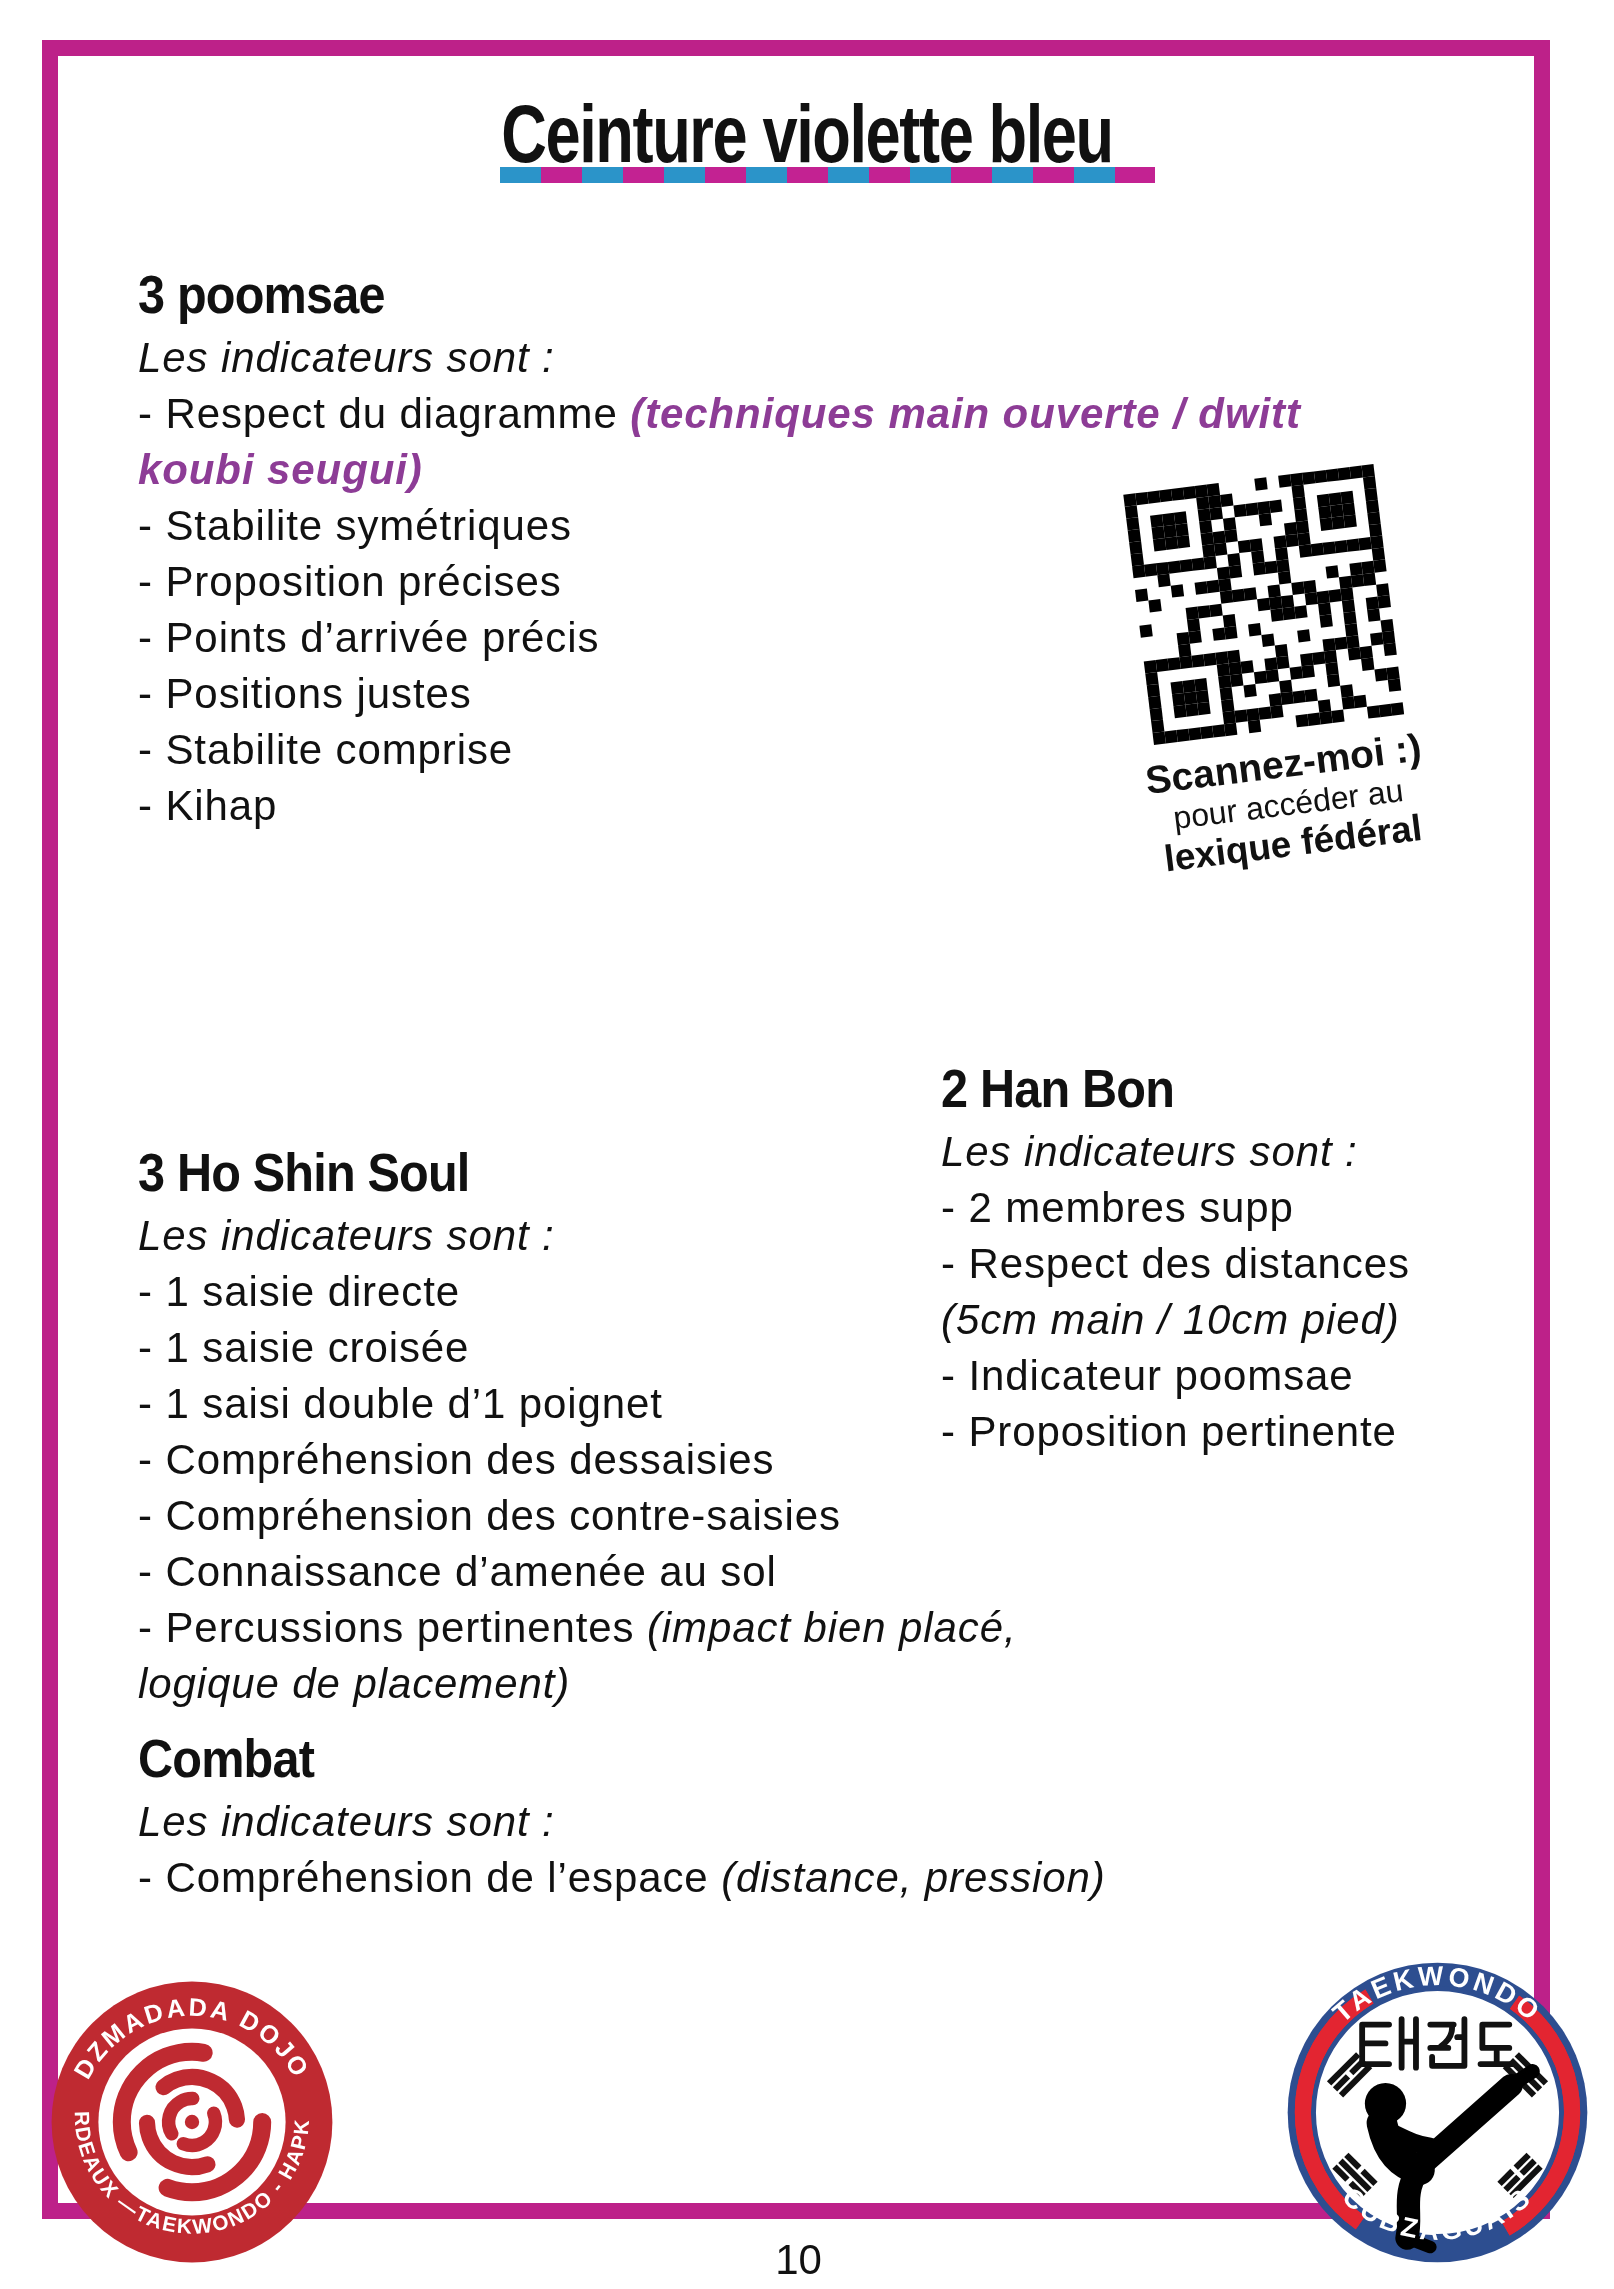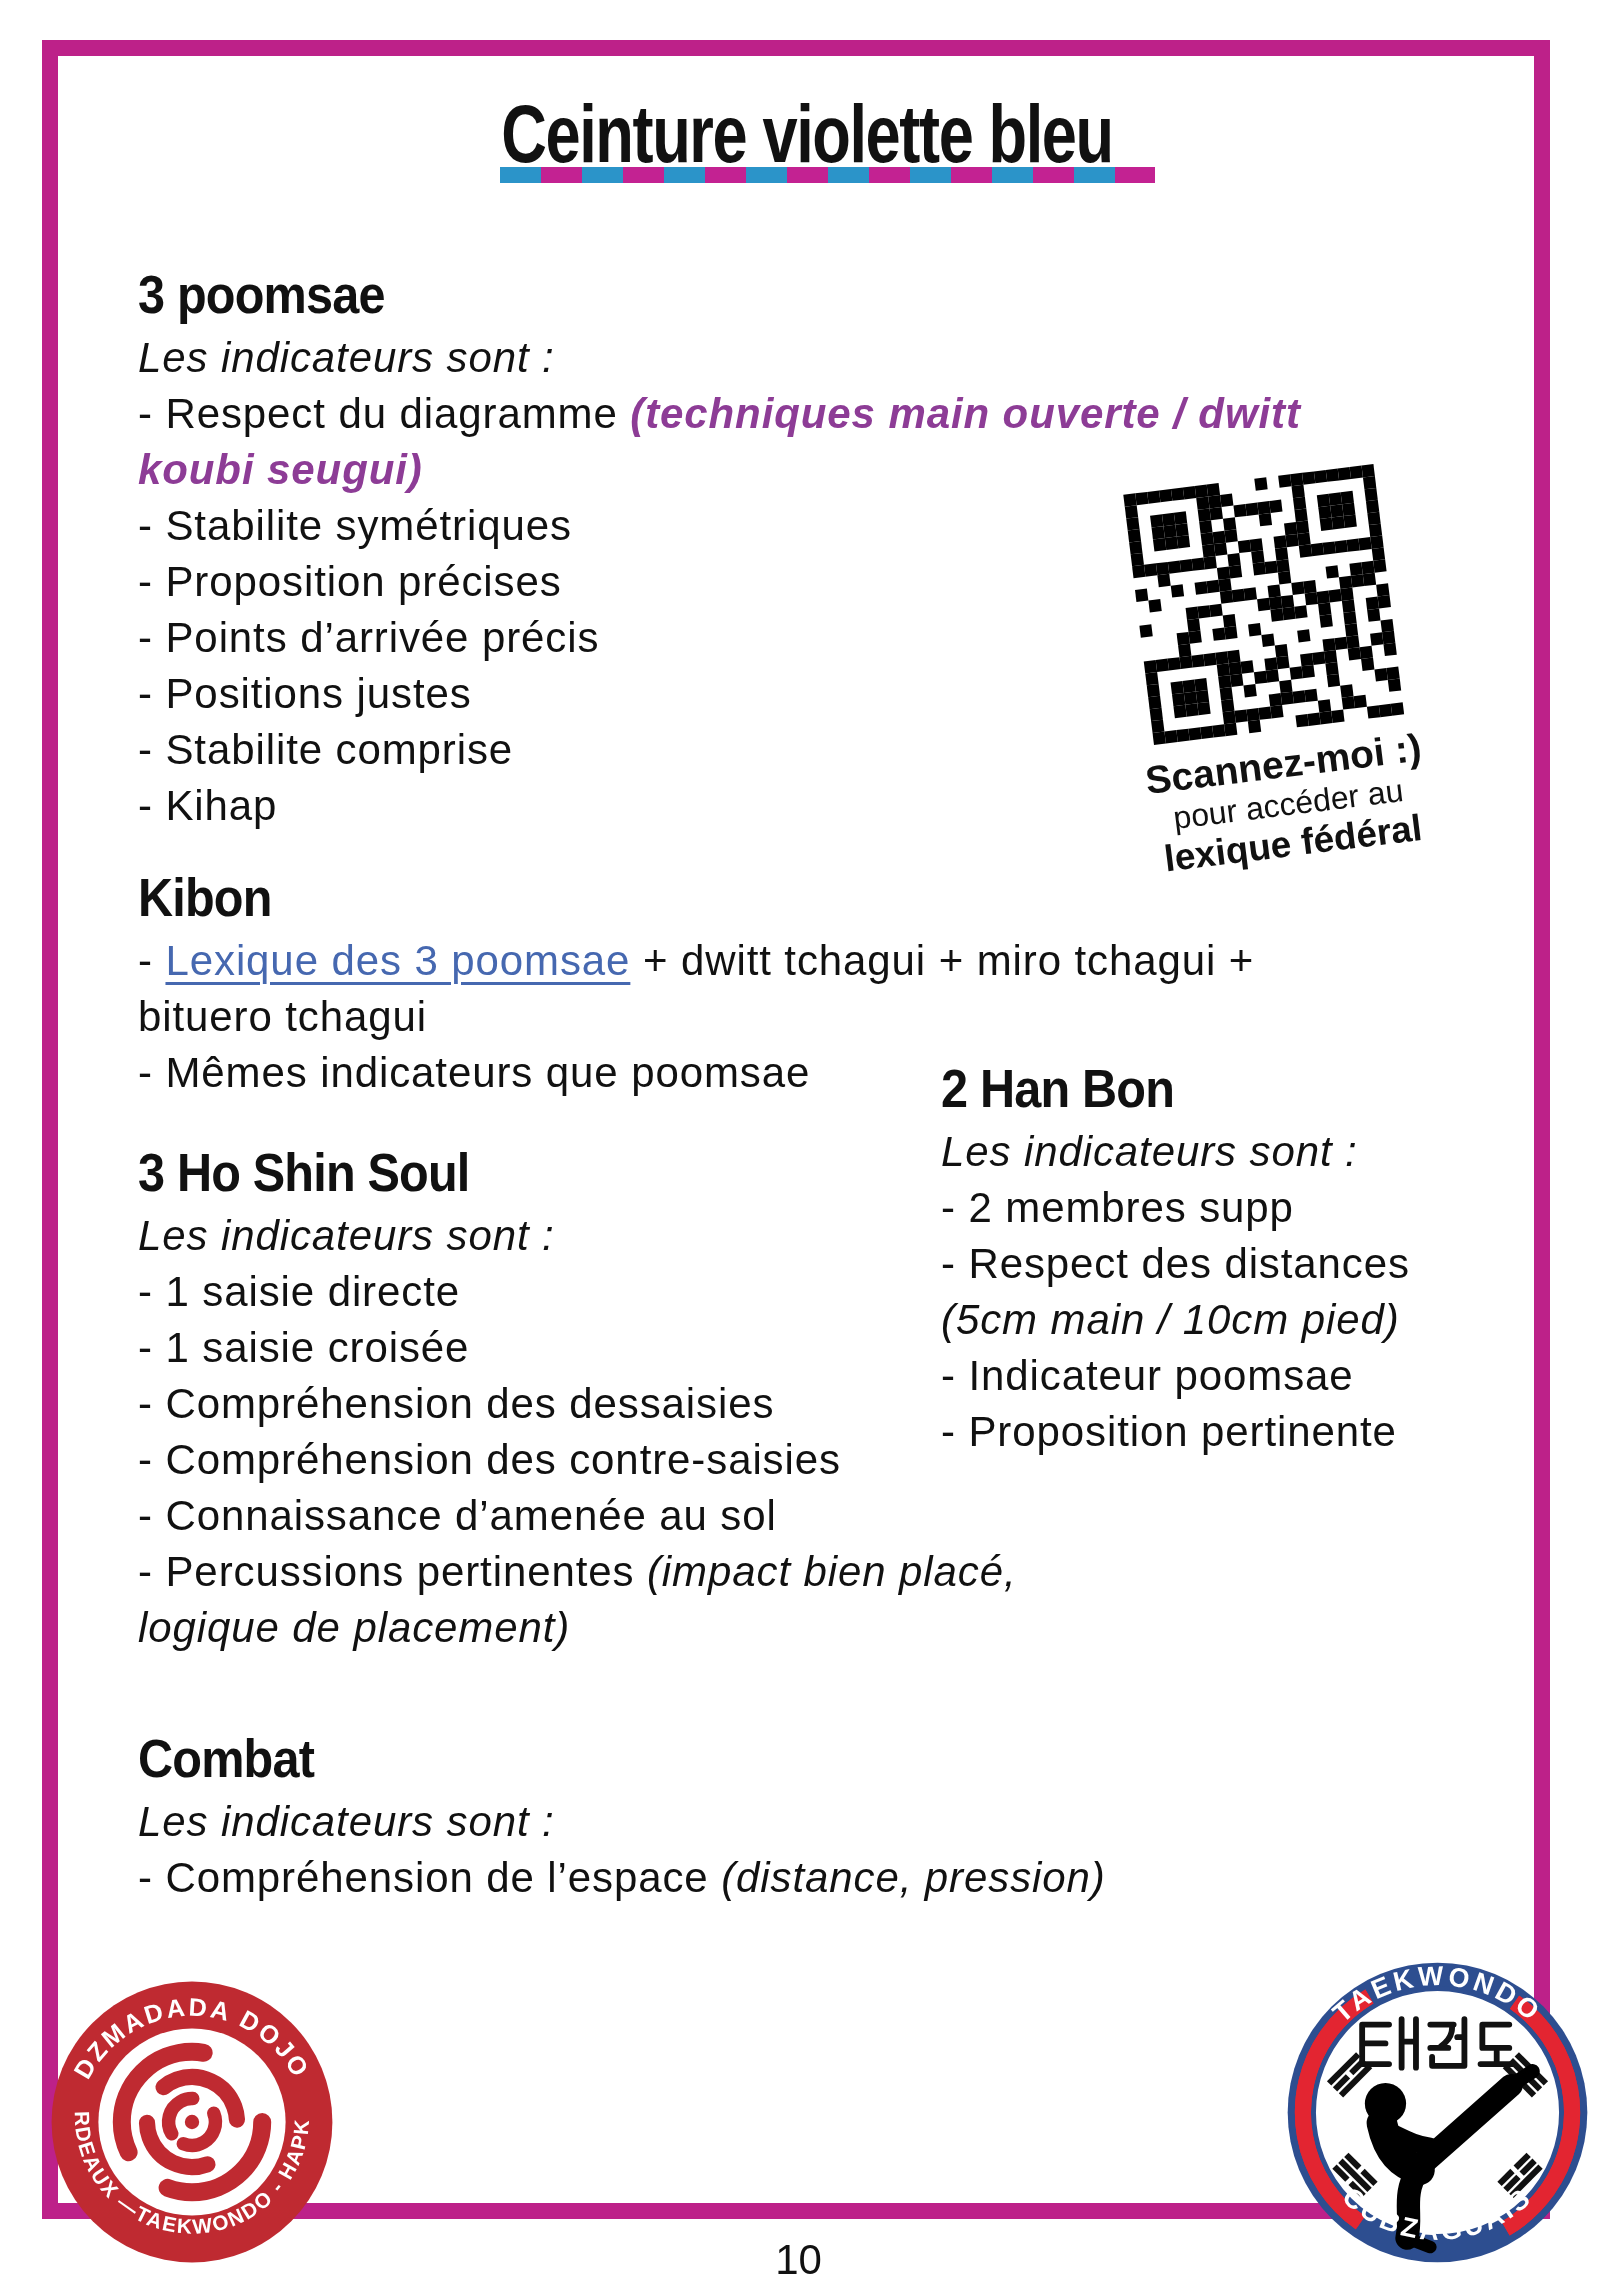--- a/index.html
+++ b/index.html
@@ -334,35 +334,28 @@
         <i style="left:180px;top:240px"></i>
         <i style="left:216px;top:240px"></i>
         <i style="left:228px;top:240px"></i>
         <i style="left:240px;top:240px"></i>
       </div>
     <div class="qr-cap1">Scannez-moi :)</div>
     <div class="qr-cap2">pour accéder au</div>
     <div class="qr-cap3">lexique fédéral</div>
   </div>
 
-  <div class="sec" id="sec-kibon">
-    <h2>Kibon</h2>
-    <div>
-        <div class="line"><span class="run-n">- </span><span class="run-l">Lexique des 3 poomsae</span><span class="run-n"> + dwitt tchagui + miro tchagui +</span></div>
-        <div class="line"><span class="run-n">bituero tchagui</span></div>
-        <div class="line"><span class="run-n">- Mêmes indicateurs que poomsae</span></div>
-      </div>
-  </div>
 
   <div class="sec" id="sec-hoshinsoul">
     <h2>3 Ho Shin Soul</h2>
     <div>
         <div class="line"><span class="run-i">Les indicateurs sont :</span></div>
         <div class="line"><span class="run-n">- 1 saisie directe</span></div>
         <div class="line"><span class="run-n">- 1 saisie croisée</span></div>
+        <div class="line"><span class="run-n">- 1 saisi double d’1 poignet</span></div>
         <div class="line"><span class="run-n">- Compréhension des dessaisies</span></div>
         <div class="line"><span class="run-n">- Compréhension des contre-saisies</span></div>
         <div class="line"><span class="run-n">- Connaissance d’amenée au sol</span></div>
         <div class="line"><span class="run-n">- Percussions pertinentes </span><span class="run-i">(impact bien placé,</span></div>
         <div class="line"><span class="run-i">logique de placement)</span></div>
       </div>
   </div>
 
   <div class="sec" id="sec-hanbon">
     <h2>2 Han Bon</h2>

